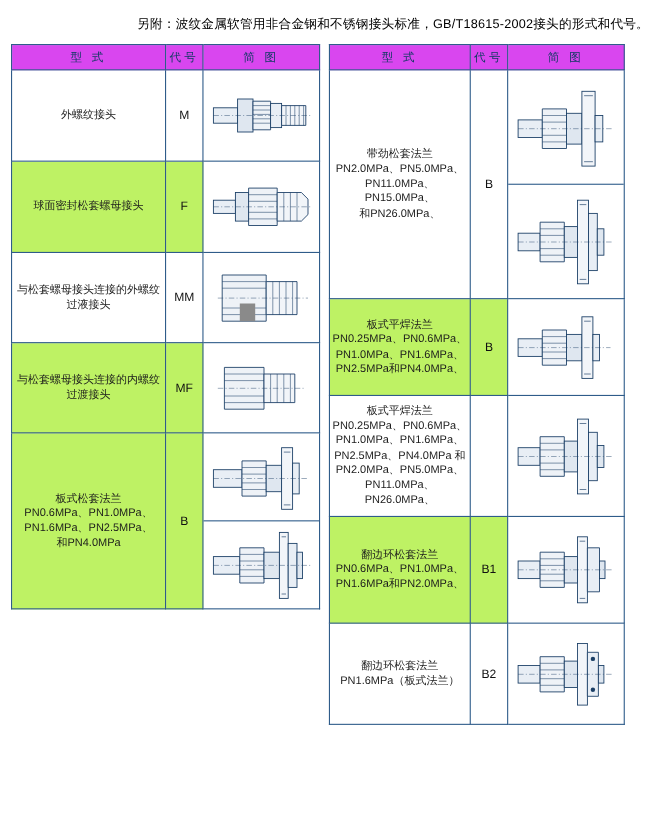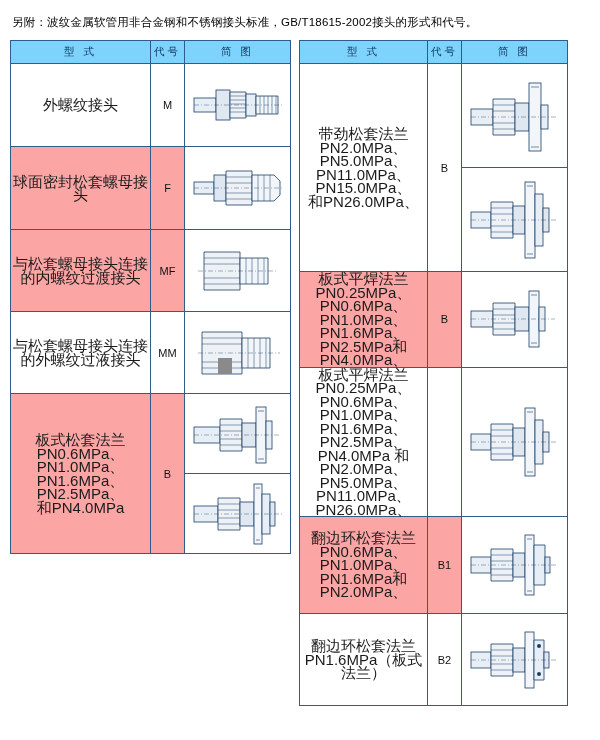--- a/index.html
+++ b/index.html
@@ -20,62 +20,63 @@
     height: 740px;
     box-sizing: border-box;
     padding: 14px 10px 0 10px;
   }
   .doc-title {
     font-size: 11.5px;
     line-height: 16px;
     color: #000;
     margin: 0 0 10px 2px;
     letter-spacing: 0.2px;
+    text-align: right;
   }
   .tables {
     display: flex;
     flex-direction: row;
     align-items: flex-start;
     gap: 8px;
   }
   table.spec {
     border-collapse: collapse;
     table-layout: fixed;
     border: 1px solid #2f5c8a;
   }
   table.spec td, table.spec th {
     border: 1px solid #2f5c8a;
     padding: 0;
     vertical-align: middle;
     text-align: center;
   }
   thead th {
-    background: #7dd3fc;
+    background: #d946ef;
     font-size: 10.5px;
     font-weight: normal;
     height: 22px;
     color: #103a63;
     letter-spacing: 3px;
   }
   .desc {
-    font-size: 15px;
+    font-size: 10px;
     line-height: 13.5px;
     padding: 5px 6px;
     text-align: left;
     color: #1b1b1b;
   }
   .desc.center {
     text-align: center;
   }
   .code {
     font-size: 11px;
     color: #111;
   }
   .cell-yellow {
-    background: #fca5a5;
+    background: #bef264;
   }
   .cell-white {
     background: #ffffff;
   }
   .fig {
     padding: 2px;
     background: #ffffff;
   }
   .fig svg {
     display: block;
@@ -145,47 +146,47 @@
                 <path d="M38 24 L64 24 M38 30 L64 30 M38 40 L64 40 M38 46 L64 46" stroke-width="0.5"></path>
                 <path d="M64 22 L86 22 L92 28 L92 42 L86 48 L64 48 Z" fill="#f2f5f9"></path>
                 <path d="M70 22 L70 48 M76 22 L76 48 M82 22 L82 48" stroke-width="0.5"></path>
                 <path d="M6 35 L96 35" stroke-width="0.4" stroke-dasharray="5,2,1,2"></path>
               </g>
             </svg>
           </td>
         </tr>
 
         <tr style="height:82px;">
-          <td class="desc center cell-yellow">与松套螺母接头连接的内螺纹过渡接头</td>
-          <td class="code cell-yellow">MF</td>
-          <td class="fig">
-            <svg width="100" height="70" viewBox="0 0 100 70">
-              <g stroke="#1b3f66" stroke-width="0.8" fill="none">
-                <path d="M16 16 L52 16 L52 54 L16 54 Z" fill="#eef2f7"></path>
-                <path d="M16 22 L52 22 M16 28 L52 28 M16 42 L52 42 M16 48 L52 48" stroke-width="0.5"></path>
-                <path d="M52 22 L80 22 L80 48 L52 48 Z" fill="#f2f5f9"></path>
-                <path d="M58 22 L58 48 M64 22 L64 48 M70 22 L70 48 M76 22 L76 48" stroke-width="0.5"></path>
-                <path d="M10 35 L90 35" stroke-width="0.4" stroke-dasharray="5,2,1,2"></path>
-              </g>
-            </svg>
-          </td>
-        </tr>
-
-        <tr style="height:82px;">
           <td class="desc center cell-white">与松套螺母接头连接的外螺纹过液接头</td>
           <td class="code cell-white">MM</td>
           <td class="fig">
             <svg width="100" height="70" viewBox="0 0 100 70">
               <g stroke="#1b3f66" stroke-width="0.8" fill="none">
                 <path d="M14 14 L54 14 L54 56 L14 56 Z" fill="#eef2f7"></path>
                 <path d="M14 20 L54 20 M14 26 L54 26 M14 44 L54 44 M14 50 L54 50" stroke-width="0.5"></path>
                 <path d="M54 20 L82 20 L82 50 L54 50 Z" fill="#f2f5f9"></path>
                 <path d="M60 20 L60 50 M66 20 L66 50 M72 20 L72 50 M78 20 L78 50" stroke-width="0.5"></path>
                 <path d="M30 40 L44 40 L44 56 L30 56 Z" fill="#8a8a8a" stroke="none"></path>
                 <path d="M10 35 L92 35" stroke-width="0.4" stroke-dasharray="5,2,1,2"></path>
+              </g>
+            </svg>
+          </td>
+        </tr>
+
+        <tr style="height:82px;">
+          <td class="desc center cell-yellow">与松套螺母接头连接的内螺纹过渡接头</td>
+          <td class="code cell-yellow">MF</td>
+          <td class="fig">
+            <svg width="100" height="70" viewBox="0 0 100 70">
+              <g stroke="#1b3f66" stroke-width="0.8" fill="none">
+                <path d="M16 16 L52 16 L52 54 L16 54 Z" fill="#eef2f7"></path>
+                <path d="M16 22 L52 22 M16 28 L52 28 M16 42 L52 42 M16 48 L52 48" stroke-width="0.5"></path>
+                <path d="M52 22 L80 22 L80 48 L52 48 Z" fill="#f2f5f9"></path>
+                <path d="M58 22 L58 48 M64 22 L64 48 M70 22 L70 48 M76 22 L76 48" stroke-width="0.5"></path>
+                <path d="M10 35 L90 35" stroke-width="0.4" stroke-dasharray="5,2,1,2"></path>
               </g>
             </svg>
           </td>
         </tr>
 
 
         <tr style="height:160px;">
           <td class="desc cell-yellow" style="white-space:pre-line;margin-top:10px;">板式松套法兰
 PN0.6MPa、PN1.0MPa、
 PN1.6MPa、PN2.5MPa、

